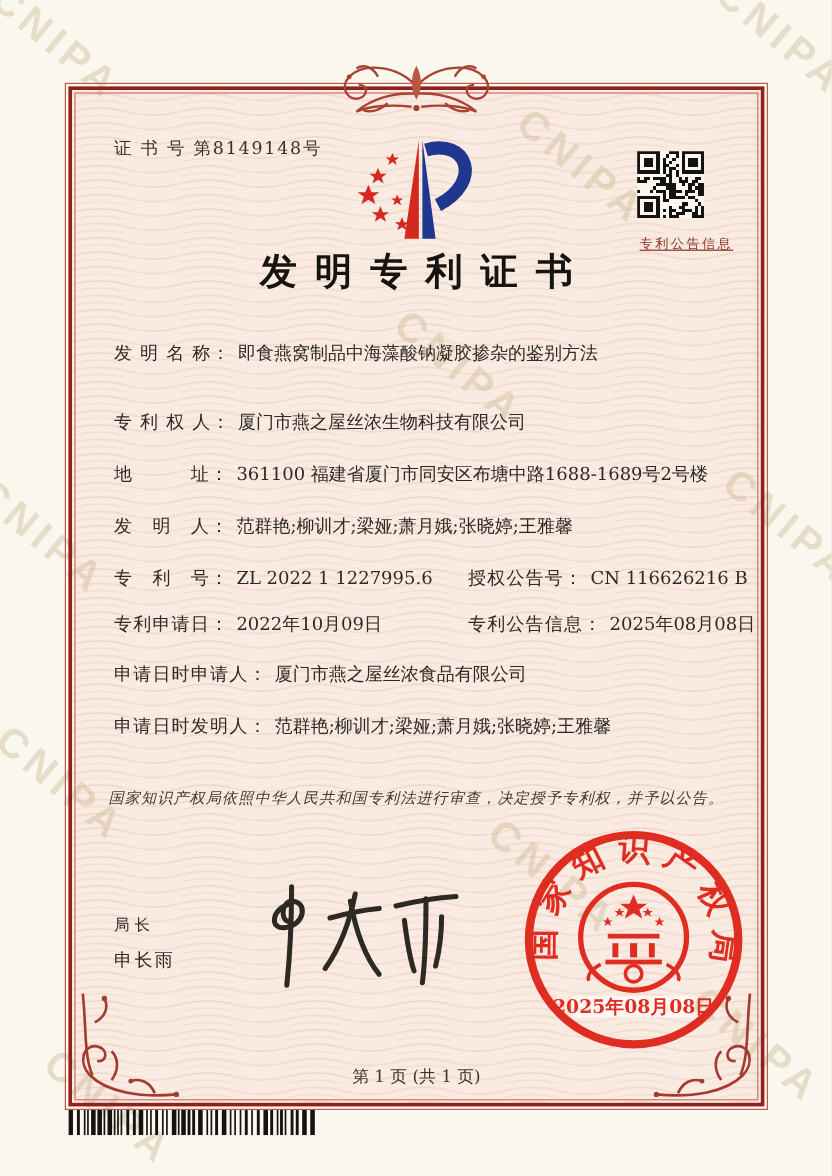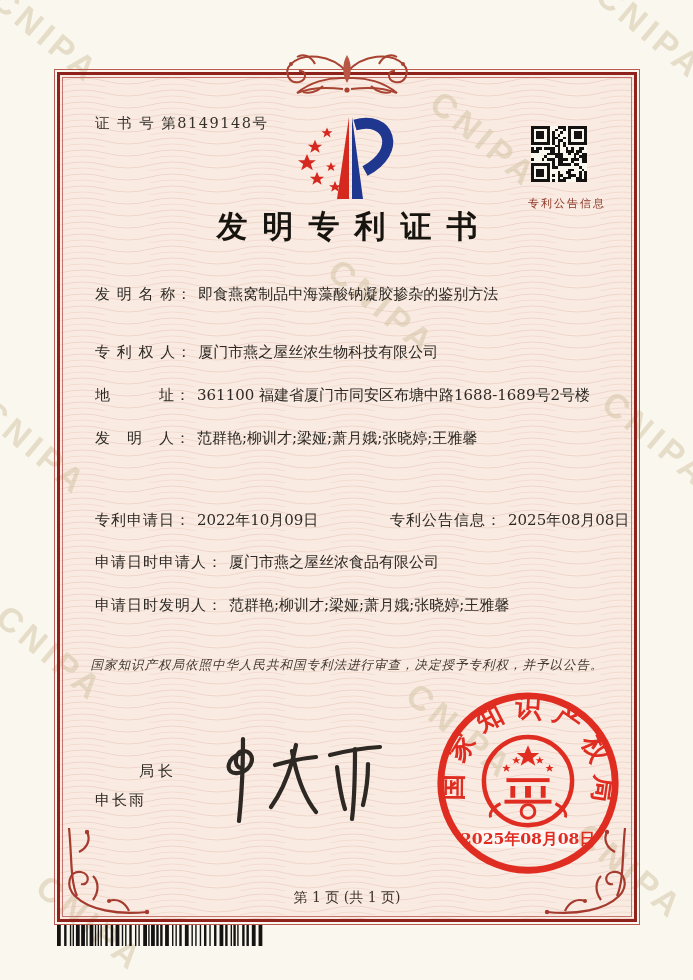--- a/index.html
+++ b/index.html
@@ -24,31 +24,31 @@
     position:absolute; left:57px; top:72px; width:580px; height:850px; z-index:3;
     border:3px solid #8f221d; outline:1px solid #bb5a50; outline-offset:2px;
     pointer-events:none;
   }
   .frame::after { content:""; position:absolute; inset:2px; border:1px solid #c4746c; }
   .ornament { position:absolute; z-index:3; pointer-events:none; }
   
   .abs { position:absolute; z-index:4; white-space:nowrap; }
   .certno { left:95px; top:114px; font-size:14.5px; letter-spacing:1.5px; color:#35302a; }
   .qr-wrap { left:531px; top:126px; width:56px; height:56px; }
-  .qr-caption { left:502px; top:196px; width:104px; text-align:right; font-size:11px;
-                letter-spacing:2px; color:#8a3424; }
+  .qr-caption { left:533px; top:196px; width:104px; text-align:left; font-size:11px;
+                letter-spacing:2px; color:#8a3424;text-decoration:underline; }
   .title { left:57px; top:206px; width:580px; text-align:center; font-size:31px;
            font-weight:700; letter-spacing:15px; text-indent:15px; color:#17140f; }
   .row { left:95px; font-size:15px; }
   .row .lbl { letter-spacing:1px; color:#2e2924; }
   .row .val { margin-left:6px; color:#2e2924; }
   .cell-right { position:absolute; left:295px; top:0; white-space:nowrap; }
   .legal { left:67px; width:560px; text-align:center; font-size:12.5px; font-style:italic;
            letter-spacing:1px; color:#42382c; }
-  .sig-title { left:95px; top:762px; font-size:15px; letter-spacing:4px;margin-left:44px; }
+  .sig-title { left:95px; top:762px; font-size:13px; letter-spacing:4px; }
   .sig-name  { left:95px; top:791px; font-size:15px; letter-spacing:2px; }
   .signature-svg { left:210px; top:731px; }
   .seal-svg { left:430px; top:688px; z-index:5; opacity:.95; }
   .footer { left:57px; top:889px; width:580px; text-align:center; font-size:14px; color:#3c332a; }
   .barcode-svg { left:57px; top:925px; z-index:4; }
   .logo-svg { left:297px; top:111px; }
 </style>
 </head>
 <body>
 
@@ -293,20 +293,24 @@
   </div>
   <div class="abs row" style="top:343px">
     <span class="lbl">专 利 权 人：</span><span class="val">厦门市燕之屋丝浓生物科技有限公司</span>
   </div>
   <div class="abs row" style="top:386px">
     <span class="lbl">地　　　址：</span><span class="val">361100 福建省厦门市同安区布塘中路1688-1689号2号楼</span>
   </div>
   <div class="abs row" style="top:429px">
     <span class="lbl">发　明　人：</span><span class="val">范群艳;柳训才;梁娅;萧月娥;张晓婷;王雅馨</span>
   </div>
+  <div class="abs row" style="top:473px">
+    <span class="lbl">专　利　号：</span><span class="val">ZL 2022 1 1227995.6</span>
+    <span class="cell-right"><span class="lbl">授权公告号：</span><span class="val">CN 116626216 B</span></span>
+  </div>
   <div class="abs row" style="top:511px">
     <span class="lbl">专利申请日：</span><span class="val">2022年10月09日</span>
     <span class="cell-right"><span class="lbl">专利公告信息：</span><span class="val">2025年08月08日</span></span>
   </div>
   <div class="abs row" style="top:553px">
     <span class="lbl">申请日时申请人：</span><span class="val">厦门市燕之屋丝浓食品有限公司</span>
   </div>
   <div class="abs legal" style="top:657px">国家知识产权局依照中华人民共和国专利法进行审查，决定授予专利权，并予以公告。</div>
 
   <div class="abs row" style="top:596px">

